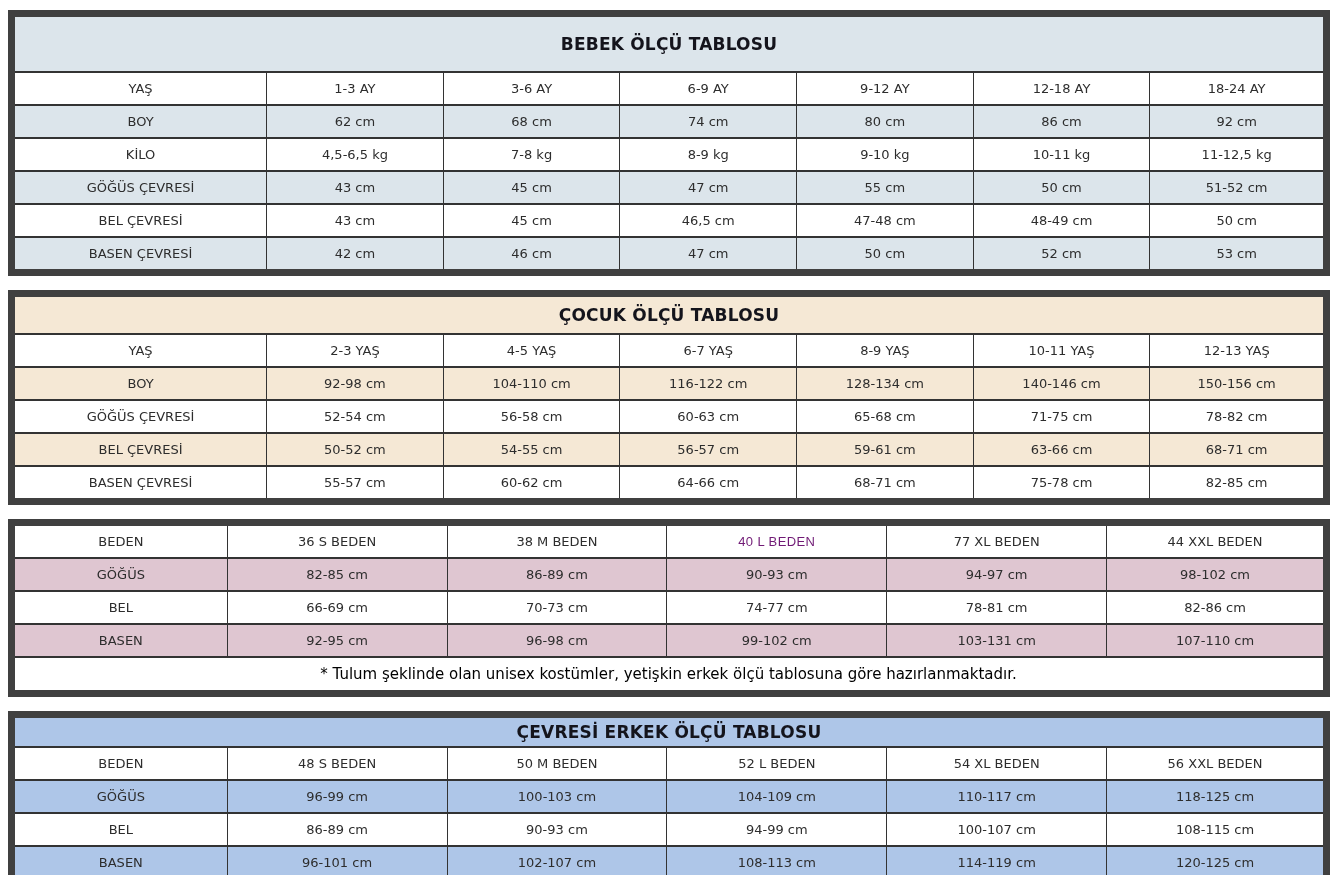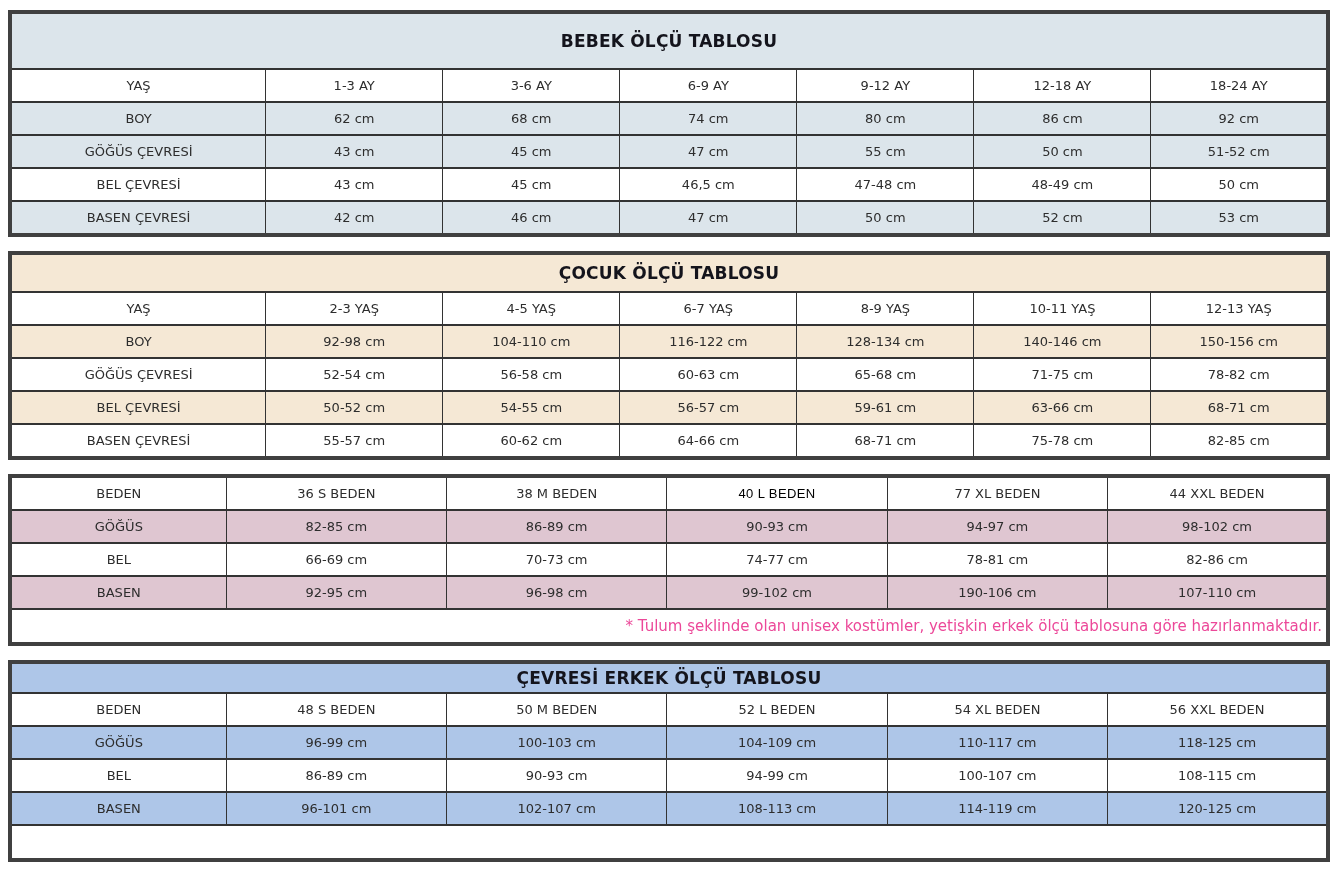--- a/index.html
+++ b/index.html
@@ -6,21 +6,21 @@
   body{
     font-family:"DejaVu Sans","Liberation Sans",sans-serif;
     color:#2d2d2d;
     width:1337px;
   }
   .page{padding:10px 7px 6px 8px;}
   section.size-table{margin:0 0 14px 0;}
   table{
     width:100%;
     border-collapse:collapse;
-    border:4px solid #404040;
+    border:7px solid #404040;
     table-layout:fixed;
   }
   td{
     border:1px solid #333;
     border-top-width:2px;
     border-bottom-width:2px;
     text-align:center;
     vertical-align:middle;
     font-size:13px;
     height:29px;
@@ -35,31 +35,31 @@
     color:#14141c;
     letter-spacing:.2px;
   }
   .tbl-0 .title-cell{height:52px;}
   .tbl-1 .title-cell{height:34px;}
   .tbl-2 .title-cell,.tbl-3 .title-cell{height:26px;}
   tr.shaded td{background:var(--accent);}
   .cols6 .col-label{width:19.4%;}
   .cols5 .col-label{width:16.4%;}
   .footnote-cell{
-    text-align:right;
+    text-align:center;
     font-size:15px;
     height:26px;
     padding:3px 4px 3px 3px;
-    color:#ec4899;
+    color:#000000;
     white-space:normal;
   }
   
   [data-bind="tables.2.rows.0.values.2"]{
     font-family:"Liberation Sans",sans-serif;
-    color:#000000;
+    color:#701a75;
     letter-spacing:.4px;
   }
 </style>
 </head>
 <body>
 
 <div class="page">
   <section class="size-table tbl-0" style="--accent: #dce5eb;">
     <table class="cols6">
         <colgroup>
@@ -86,20 +86,29 @@
           </tr>
           <tr class="shaded">
             <td data-bind="tables.0.rows.1.label" class="label-cell">BOY</td>
             <td data-bind="tables.0.rows.1.values.0">62 cm</td>
             <td data-bind="tables.0.rows.1.values.1">68 cm</td>
             <td data-bind="tables.0.rows.1.values.2">74 cm</td>
             <td data-bind="tables.0.rows.1.values.3">80 cm</td>
             <td data-bind="tables.0.rows.1.values.4">86 cm</td>
             <td data-bind="tables.0.rows.1.values.5">92 cm</td>
           </tr>
+          <tr>
+            <td data-bind="tables.0.rows.2.label" class="label-cell">KİLO</td>
+            <td data-bind="tables.0.rows.2.values.0">4,5-6,5 kg</td>
+            <td data-bind="tables.0.rows.2.values.1">7-8 kg</td>
+            <td data-bind="tables.0.rows.2.values.2">8-9 kg</td>
+            <td data-bind="tables.0.rows.2.values.3">9-10 kg</td>
+            <td data-bind="tables.0.rows.2.values.4">10-11 kg</td>
+            <td data-bind="tables.0.rows.2.values.5">11-12,5 kg</td>
+          </tr>
           <tr class="shaded">
             <td data-bind="tables.0.rows.3.label" class="label-cell">GÖĞÜS ÇEVRESİ</td>
             <td data-bind="tables.0.rows.3.values.0">43 cm</td>
             <td data-bind="tables.0.rows.3.values.1">45 cm</td>
             <td data-bind="tables.0.rows.3.values.2">47 cm</td>
             <td data-bind="tables.0.rows.3.values.3">55 cm</td>
             <td data-bind="tables.0.rows.3.values.4">50 cm</td>
             <td data-bind="tables.0.rows.3.values.5">51-52 cm</td>
           </tr>
           <tr>
@@ -219,21 +228,21 @@
             <td data-bind="tables.2.rows.2.values.1">70-73 cm</td>
             <td data-bind="tables.2.rows.2.values.2">74-77 cm</td>
             <td data-bind="tables.2.rows.2.values.3">78-81 cm</td>
             <td data-bind="tables.2.rows.2.values.4">82-86 cm</td>
           </tr>
           <tr class="shaded">
             <td data-bind="tables.2.rows.3.label" class="label-cell">BASEN</td>
             <td data-bind="tables.2.rows.3.values.0">92-95 cm</td>
             <td data-bind="tables.2.rows.3.values.1">96-98 cm</td>
             <td data-bind="tables.2.rows.3.values.2">99-102 cm</td>
-            <td data-bind="tables.2.rows.3.values.3">190-106 cm</td>
+            <td data-bind="tables.2.rows.3.values.3">103-131 cm</td>
             <td data-bind="tables.2.rows.3.values.4">107-110 cm</td>
           </tr>
           <tr>
             <td colspan="6" class="footnote-cell"><span data-bind="tables.2.footnote.marker" class="footnote-marker">*</span> <span data-bind="tables.2.footnote.text" class="footnote-text">Tulum şeklinde olan unisex kostümler, yetişkin erkek ölçü tablosuna göre hazırlanmaktadır.</span></td>
           </tr>
         </tbody>
       </table>
   </section>
   <section class="size-table tbl-3" style="--accent: #aec6e8;">
     <table class="cols5">

